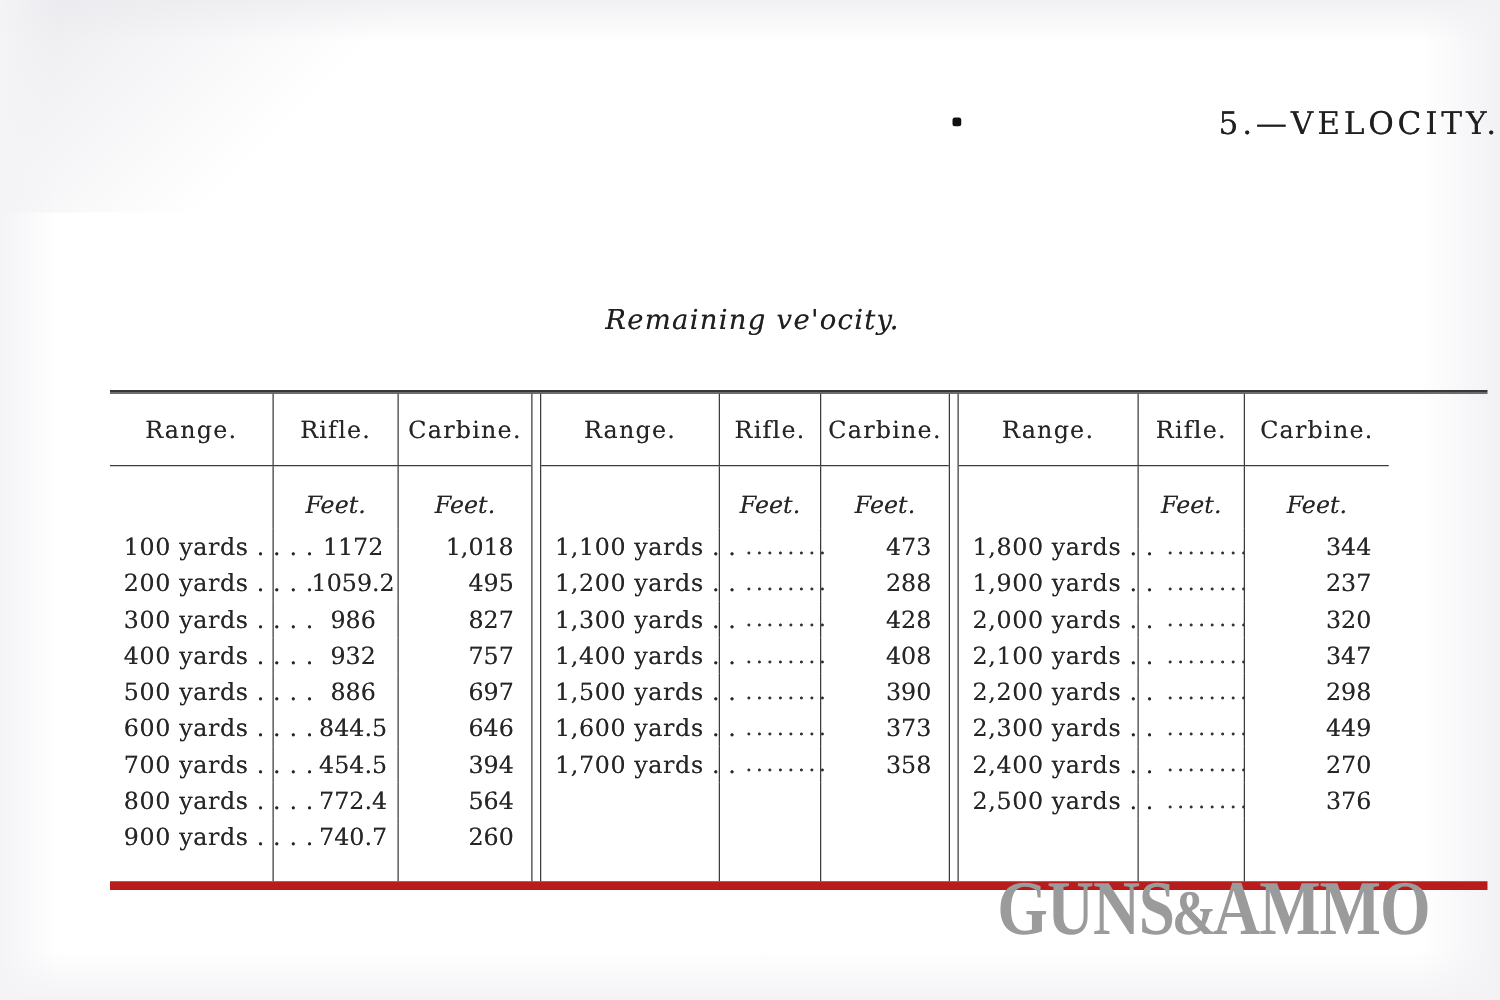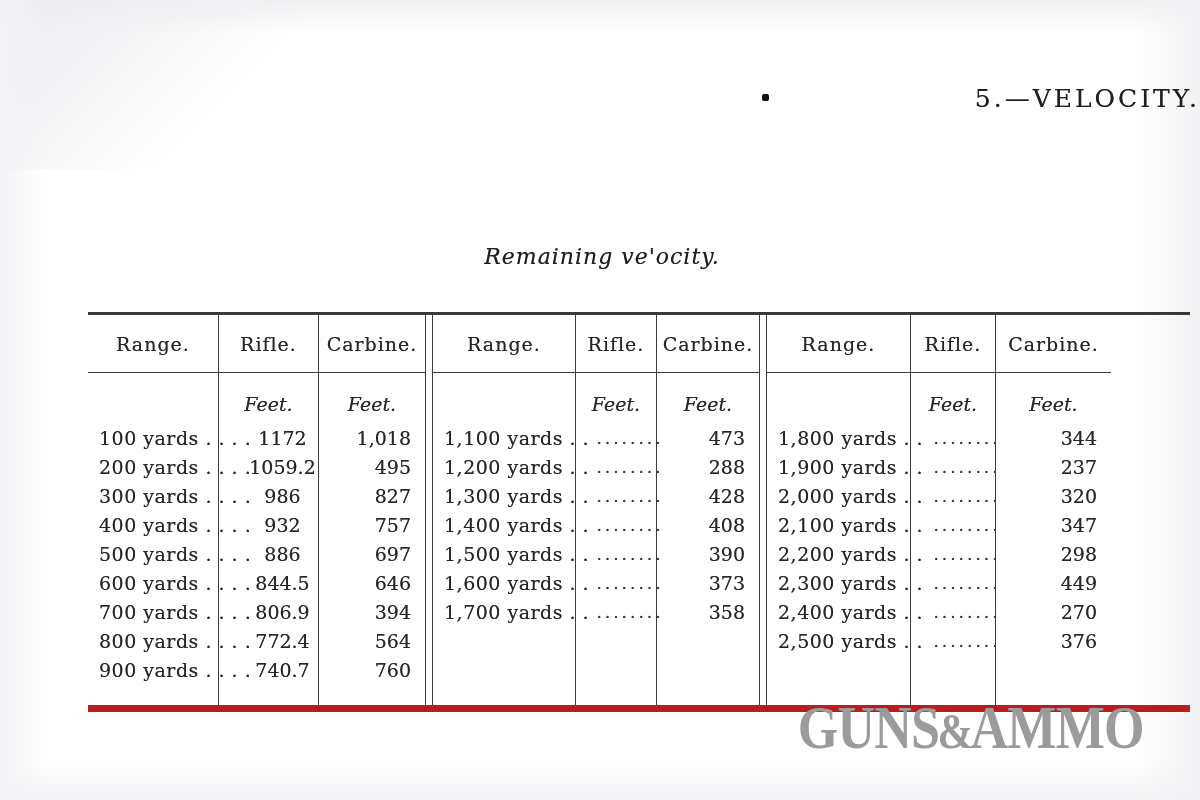--- a/index.html
+++ b/index.html
@@ -132,32 +132,32 @@
               <div class="cell c2b c-rifle">886</div>
               <div class="cell c3b c-carbine">697</div>
             </div>
             <div class="trow">
               <div class="cell c-range">600 yards . . . .</div>
               <div class="cell c2b c-rifle">844.5</div>
               <div class="cell c3b c-carbine">646</div>
             </div>
             <div class="trow">
               <div class="cell c-range">700 yards . . . .</div>
-              <div class="cell c2b c-rifle">806.9</div>
+              <div class="cell c2b c-rifle">454.5</div>
               <div class="cell c3b c-carbine">394</div>
             </div>
             <div class="trow">
               <div class="cell c-range">800 yards . . . .</div>
               <div class="cell c2b c-rifle">772.4</div>
               <div class="cell c3b c-carbine">564</div>
             </div>
             <div class="trow">
               <div class="cell c-range">900 yards . . . .</div>
               <div class="cell c2b c-rifle">740.7</div>
-              <div class="cell c3b c-carbine">760</div>
+              <div class="cell c3b c-carbine">260</div>
             </div>
           </div>
         <div class="brow-fill">
           <div></div>
           <div class="fill2"></div>
           <div class="fill3"></div>
         </div>
       </div>
 
       <div class="bgap"></div>

